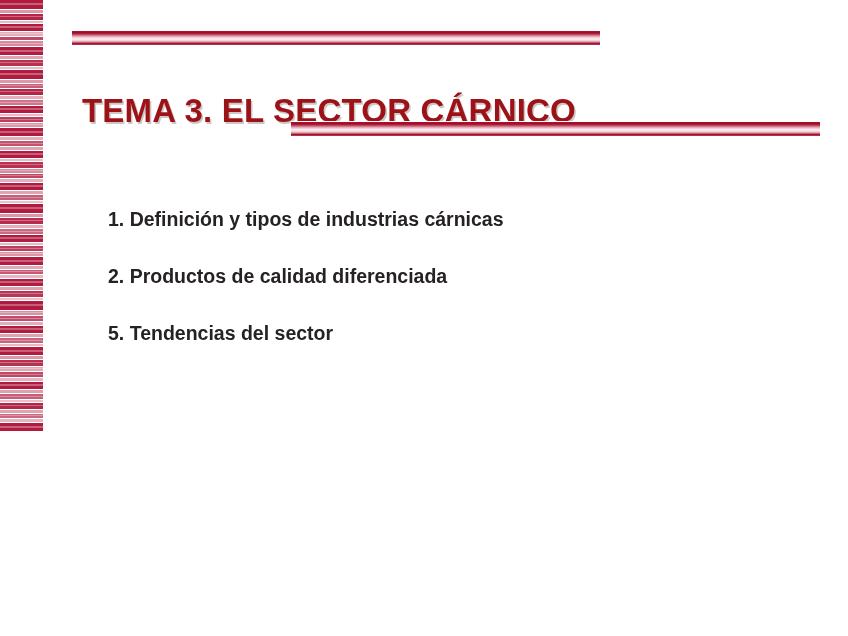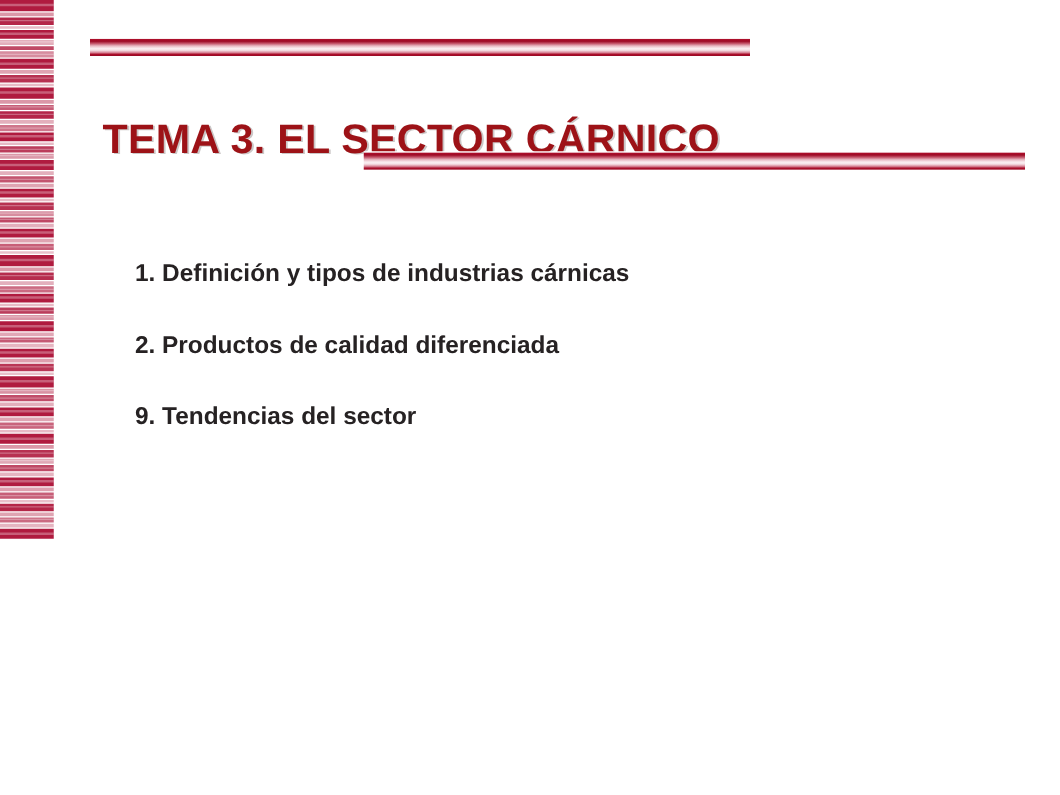--- a/index.html
+++ b/index.html
@@ -194,16 +194,16 @@
 
   <div class="rule" id="rule-top"></div>
 
   <h1 id="slide-title">TEMA 3. EL SECTOR CÁRNICO</h1>
 
   <div class="rule" id="rule-bottom"></div>
 
   <ul id="agenda-list">
     <li>1. Definición y tipos de industrias cárnicas</li>
     <li>2. Productos de calidad diferenciada</li>
-    <li>9. Tendencias del sector</li>
+    <li>5. Tendencias del sector</li>
   </ul>
 
 </div>
 
 </body></html>

